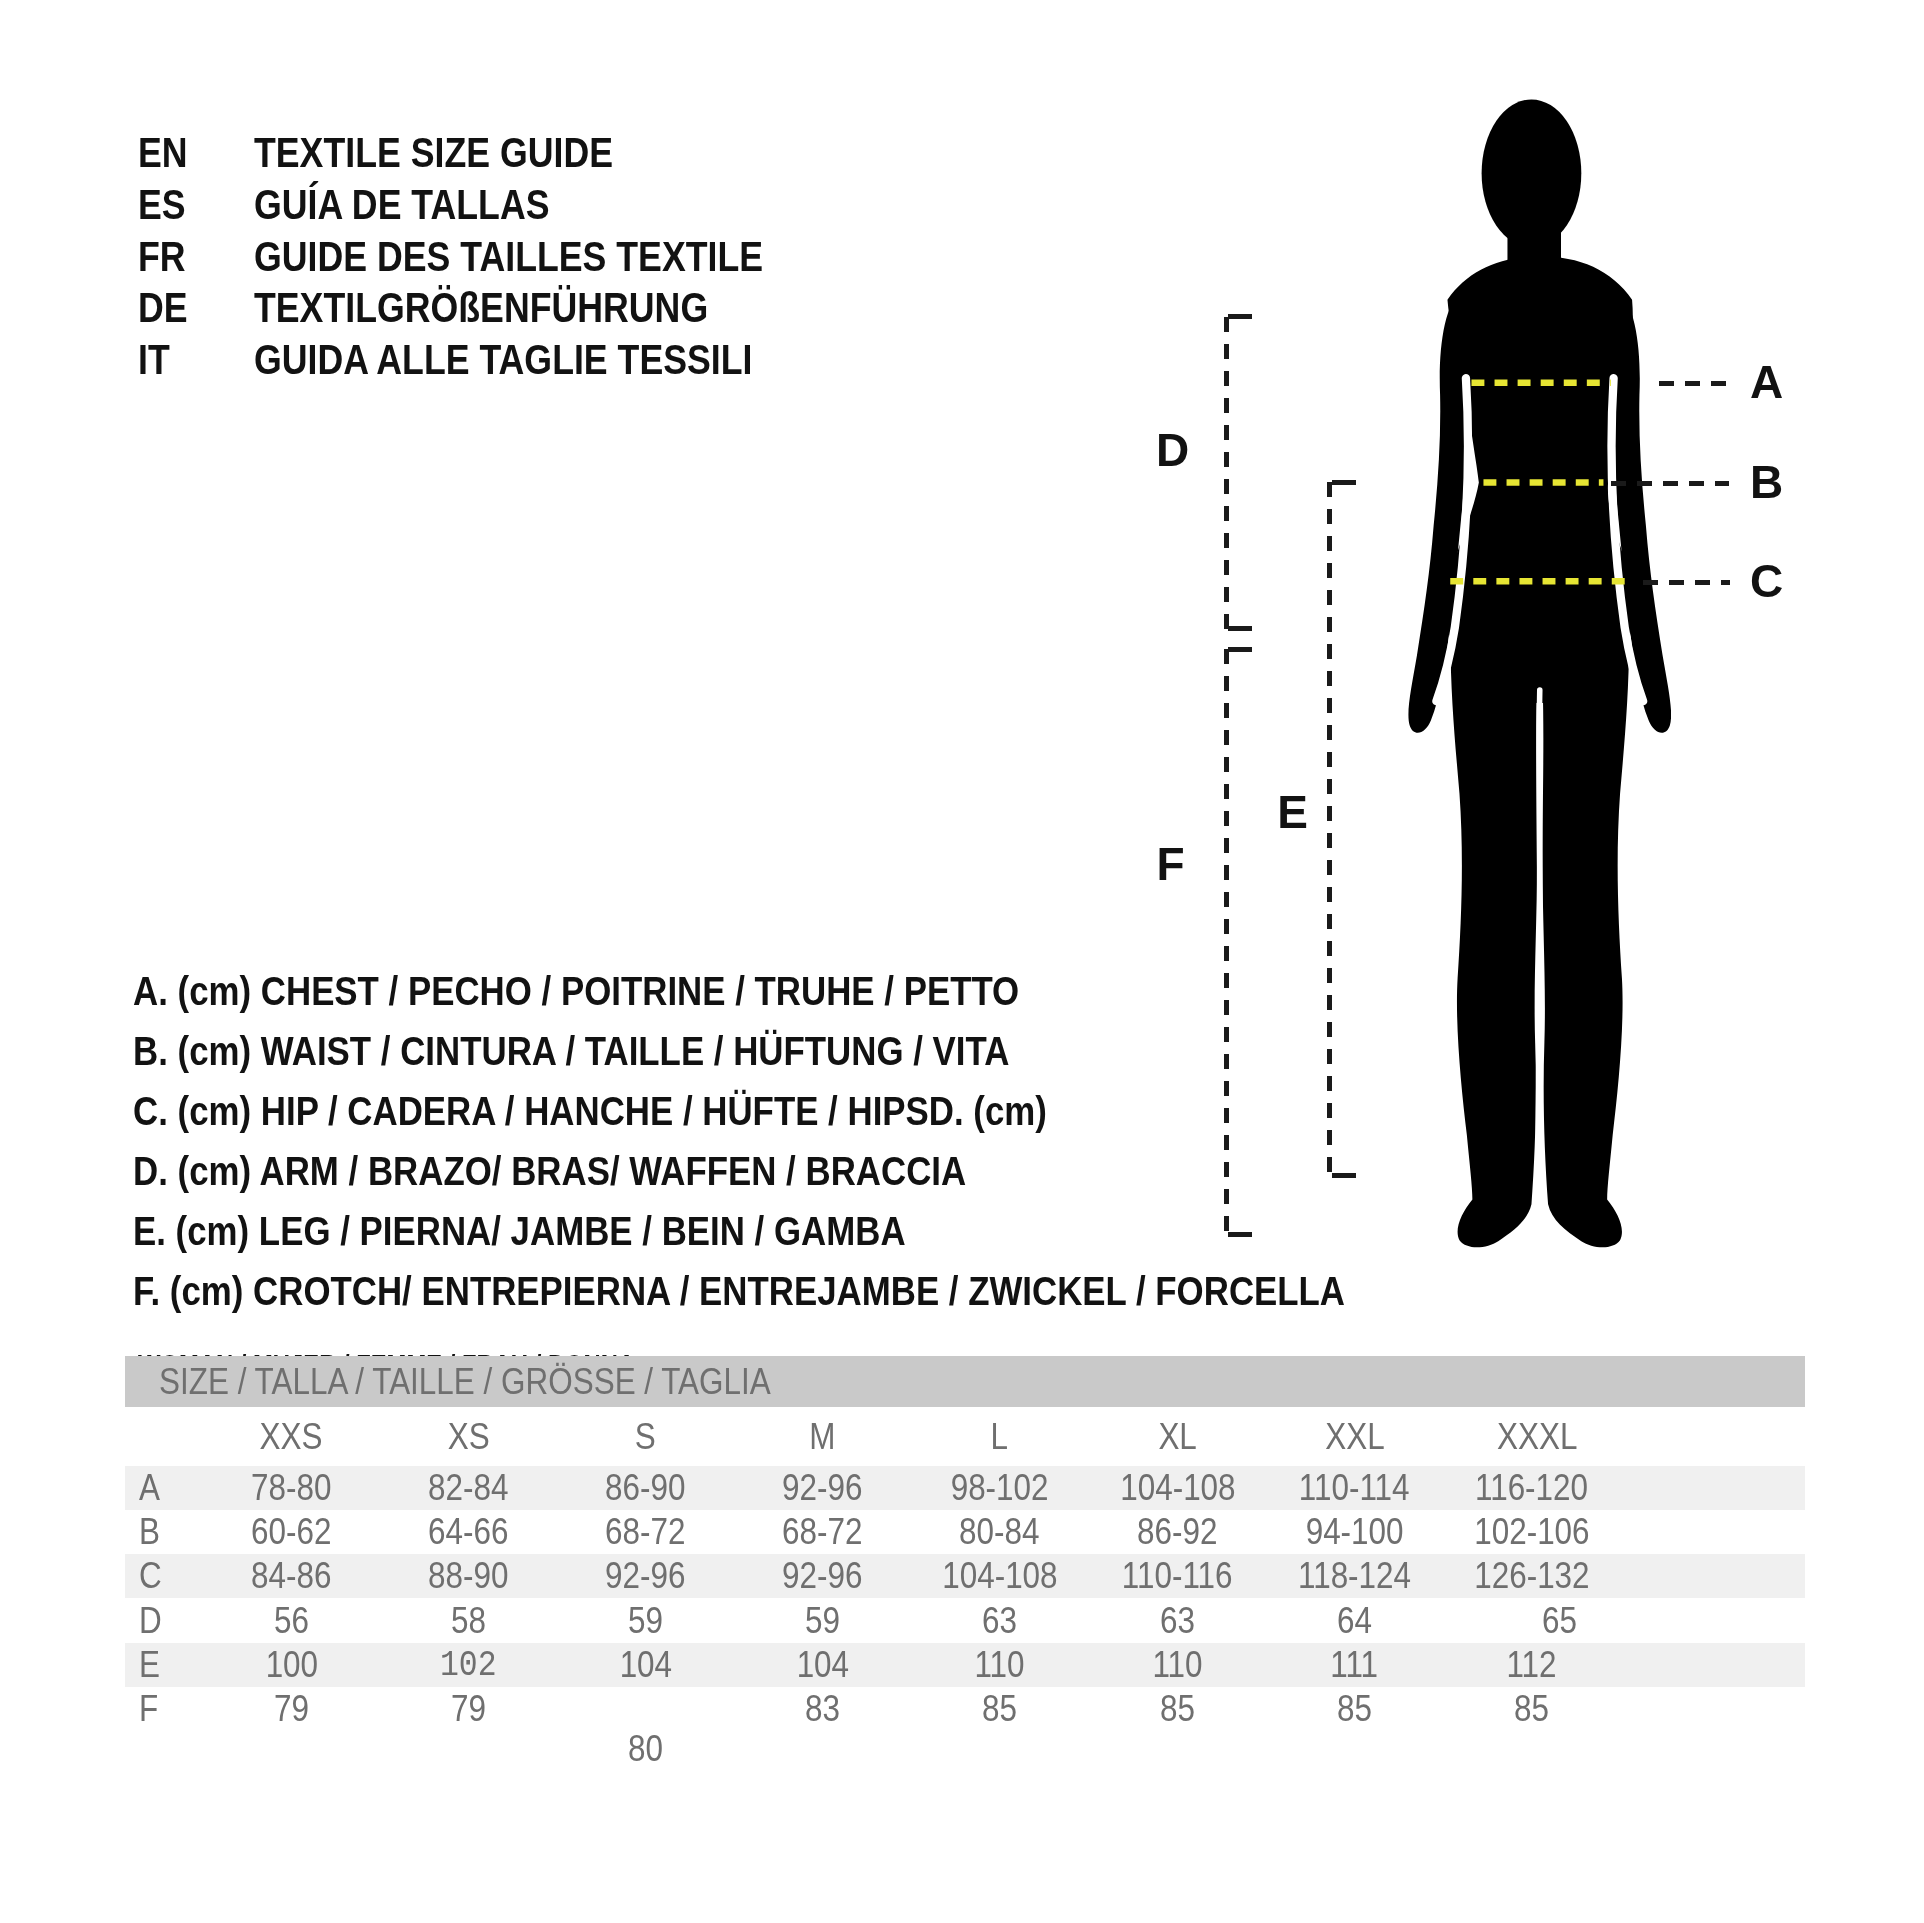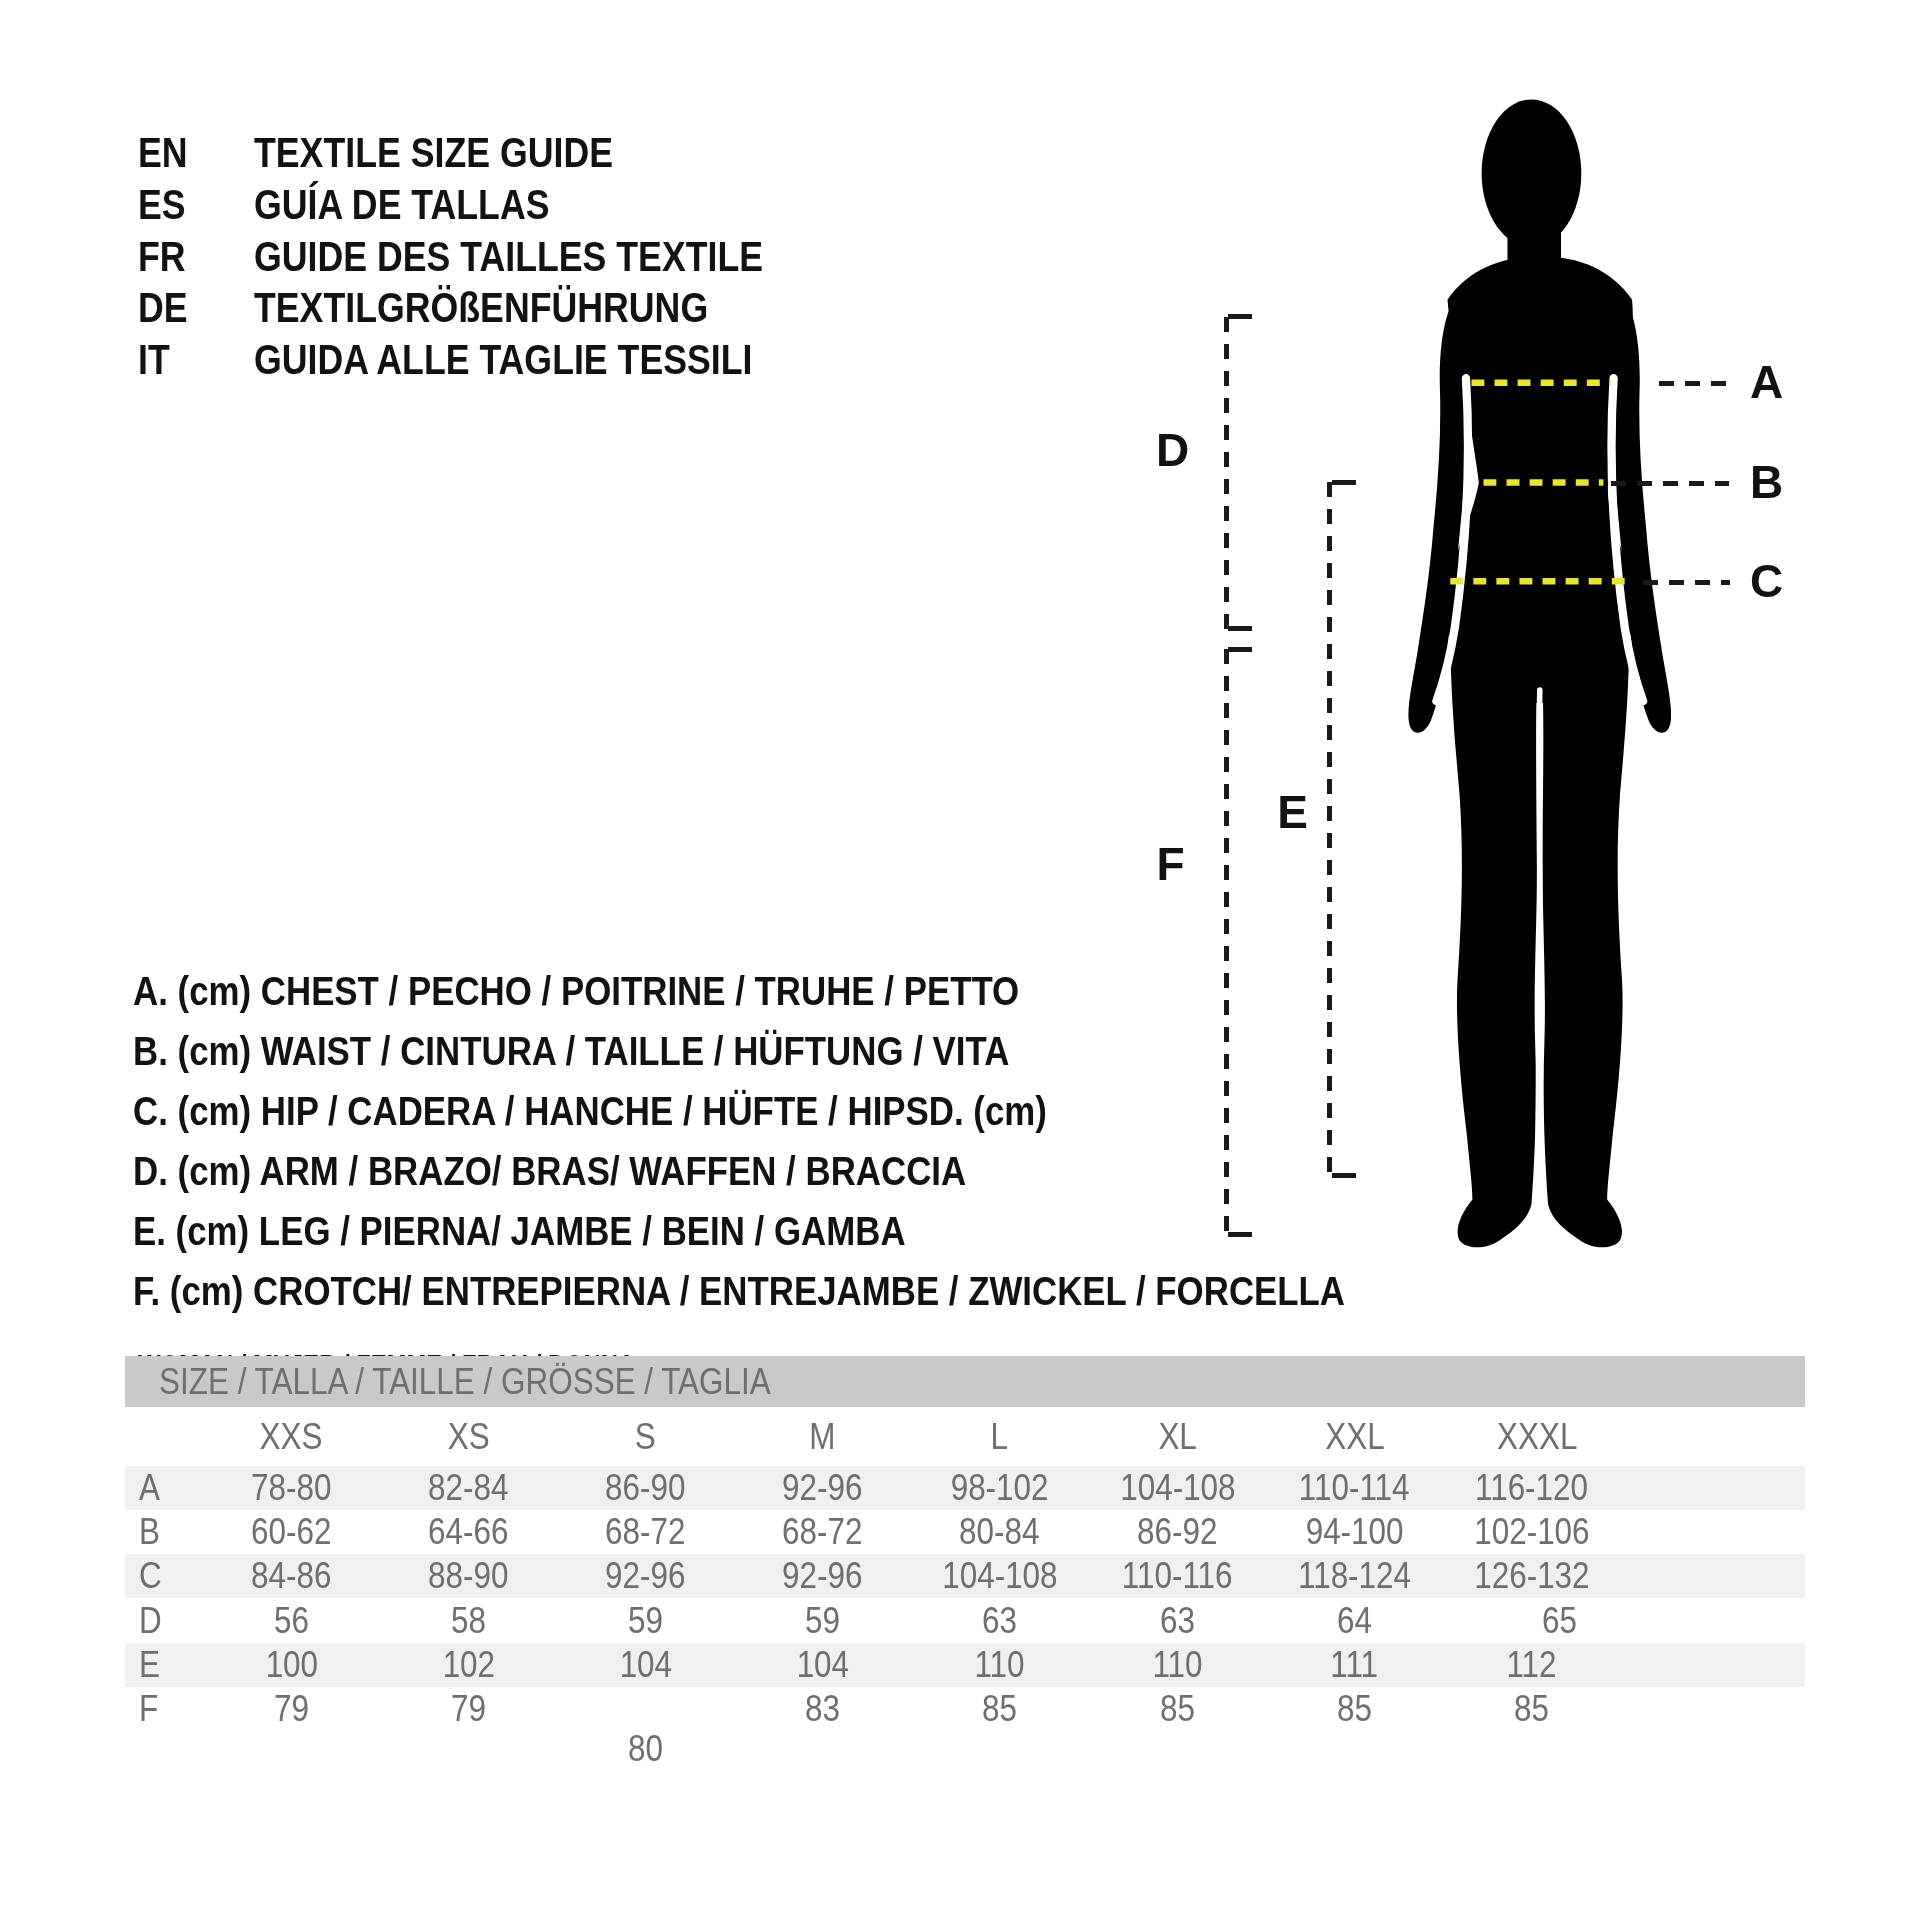--- a/index.html
+++ b/index.html
@@ -160,21 +160,21 @@
       <span class="tcell" style="left:609px;"><span class="condc">59</span></span>
       <span class="tcell" style="left:786px;"><span class="condc">63</span></span>
       <span class="tcell" style="left:964px;"><span class="condc">63</span></span>
       <span class="tcell" style="left:1141px;"><span class="condc">64</span></span>
       <span class="tcell" style="left:1346px;"><span class="condc">65</span></span>
     </div>
 
     <div class="trow" style="top:1643px;background:#f0f0f0;color:#6f6f6f;line-height:44px;">
       <span class="rlabel"><span class="cond">E</span></span>
       <span class="tcell" style="left:78px;"><span class="condc">100</span></span>
-      <span class="tcell" style="left:255px;"><span class="condc">102</span></span>
+      <span class="tcell" style="left:255px;font-family:Liberation Mono, monospace;"><span class="condc">102</span></span>
       <span class="tcell" style="left:432px;"><span class="condc">104</span></span>
       <span class="tcell" style="left:609px;"><span class="condc">104</span></span>
       <span class="tcell" style="left:786px;"><span class="condc">110</span></span>
       <span class="tcell" style="left:964px;"><span class="condc">110</span></span>
       <span class="tcell" style="left:1141px;"><span class="condc">111</span></span>
       <span class="tcell" style="left:1318px;"><span class="condc">112</span></span>
     </div>
 
     <div class="trow" style="top:1687px;background:#ffffff;color:#6f6f6f;line-height:44px;">
       <span class="rlabel"><span class="cond">F</span></span>

